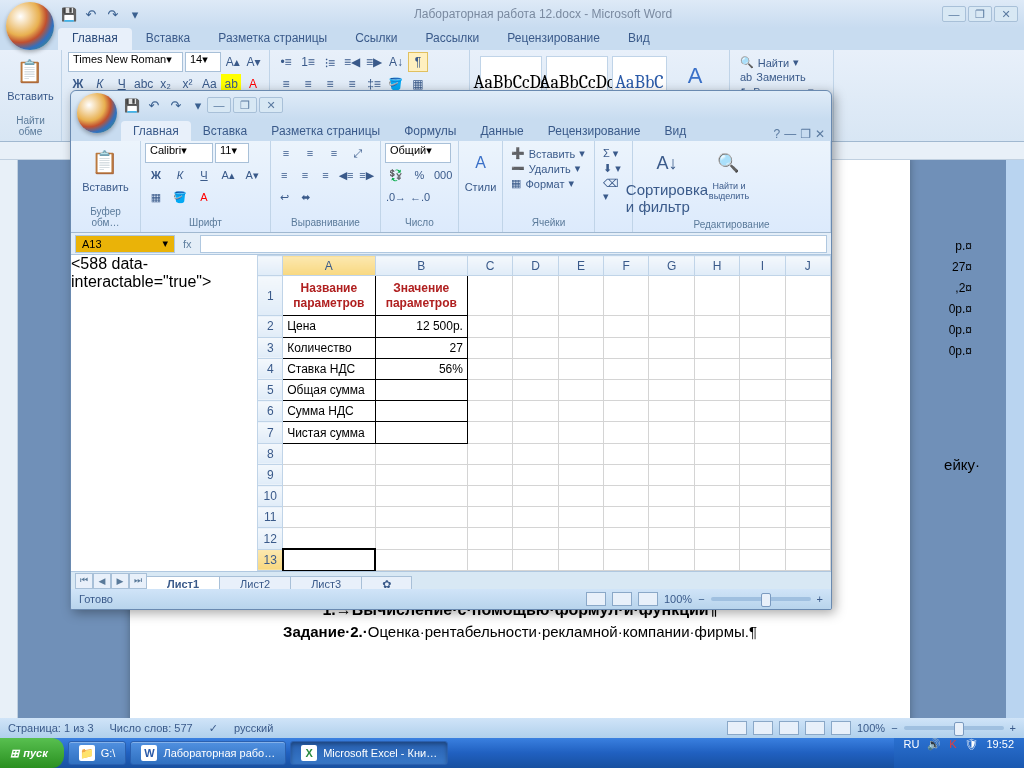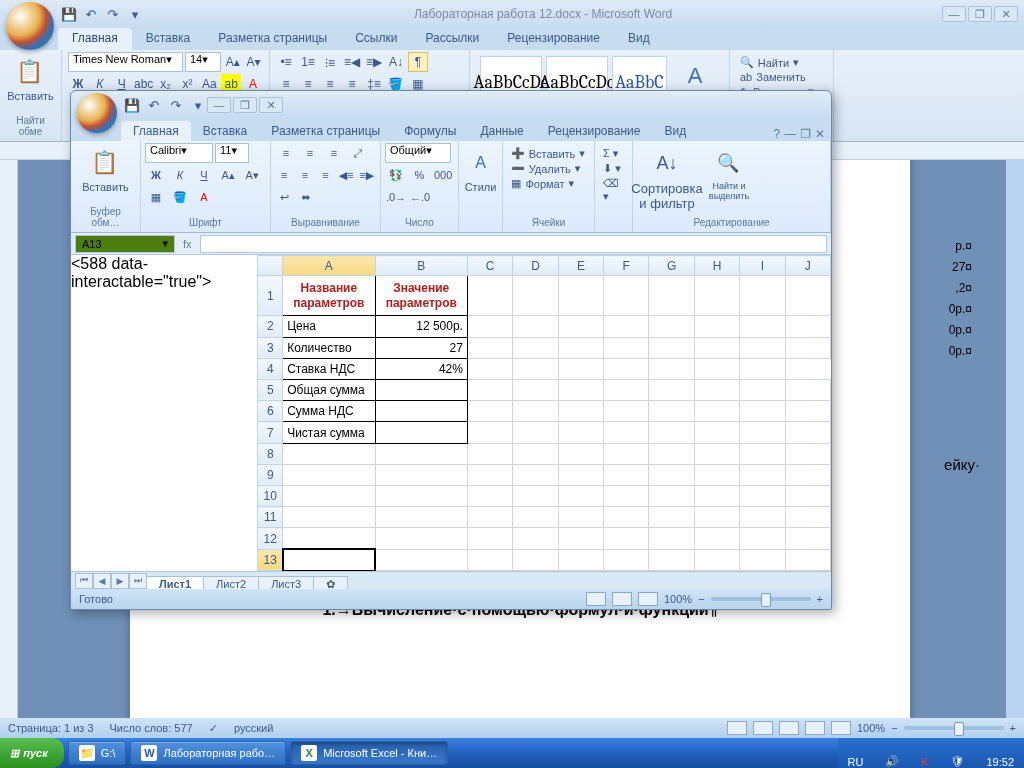--- a/index.html
+++ b/index.html
@@ -54,53 +54,53 @@
 .excel-title .title-text { flex:1; text-align:center; }
 .excel-tabs { height:22px; background:#c8dcf0; display:flex; padding-left:50px; font-size:12px; align-items:flex-end; }
 .excel-tabs .tab { padding:3px 12px; color:#3a5a8a; cursor:pointer; }
 .excel-tabs .tab.active { background:#e8f0fa; border-radius:4px 4px 0 0; }
 .excel-tabs .help { margin-left:auto; display:flex; gap:4px; padding-right:6px; color:#5a7aa0; }
 .excel-ribbon { height:92px; background:linear-gradient(#ecf4fc,#dceafc); border-bottom:1px solid #a0b8d0; display:flex; font-size:10px; }
 .excel-ribbon .rgroup { padding:2px 4px; }
 .excel-ribbon .mini-btn { width:22px; height:20px; font-size:11px; }
 
 .formula-bar { height:22px; background:#e4eef8; border-bottom:1px solid #b0c8e0; display:flex; align-items:center; font-size:11px; }
-.name-box { width:100px; height:18px; border:1px solid #b0c8e0; background:#4d7c0f; margin-left:4px; padding:0 6px; display:flex; align-items:center; justify-content:space-between; }
+.name-box { width:100px; height:18px; border:1px solid #b0c8e0; background:#eab308; margin-left:4px; padding:0 6px; display:flex; align-items:center; justify-content:space-between; }
 .fx { padding:0 8px; color:#6080a0; }
 .formula-input { flex:1; height:18px; border:1px solid #b0c8e0; background:#fff; margin-right:4px; }
 
 .grid-wrap { flex:1; background:#fff; position:relative; overflow:hidden; display:flex; }
 .grid { border-collapse:collapse; font-size:12px; }
 .grid th { background:linear-gradient(#f4f8fc,#e0ecf8); border:1px solid #c0d4e8; color:#3a5a8a; font-weight:normal; height:18px; }
 .grid th.col { width:56px; }
 .grid th.colA { width:96px; }
 .grid th.colB { width:96px; }
 .grid th.row { width:28px; text-align:center; }
 .grid th.sel { background:linear-gradient(#fce8b0,#f8d880); }
 .grid td { border:1px solid #d4d4d4; height:19px; padding:0 4px; }
 .hdr-cell { font-weight:bold; color:#b02020; text-align:center; line-height:1.2; font-size:12px; height:36px !important; border:1px solid #000 !important; }
 .data-cell { border:1px solid #000 !important; }
 .data-cell.r { text-align:right; }
 .active-cell { outline:2px solid #000; outline-offset:-1px; }
 
 .sheet-tabs { height:18px; background:#d8e8f4; display:flex; align-items:center; font-size:11px; padding-left:4px; gap:0; border-top:1px solid #b0c8e0; }
 .sheet-nav { display:flex; gap:0; }
 .sheet-nav span { width:18px; height:16px; border:1px solid #a8c0d8; background:#e8f0fa; display:inline-flex; align-items:center; justify-content:center; font-size:9px; color:#5a7a9a; cursor:pointer; }
-.sheet-tab { padding:1px 12px; background:#e8f0fa; border:1px solid #a8c0d8; border-bottom:none; margin-left:-1px; color:#3a5a8a; cursor:pointer;margin-top:6px; }
+.sheet-tab { padding:1px 20px; background:#e8f0fa; border:1px solid #a8c0d8; border-bottom:none; margin-left:-1px; color:#3a5a8a; cursor:pointer;margin-top:6px; }
 .sheet-tab.active { background:#fff; font-weight:bold; }
 .excel-status { height:20px; background:linear-gradient(#d0e4f8,#b8d4ec); display:flex; align-items:center; font-size:11px; color:#3a5a8a; padding:0 8px; border-radius:0 0 2px 2px; }
 .excel-status .right { margin-left:auto; display:flex; align-items:center; gap:6px; }
 
 
 .taskbar { position:absolute; bottom:0; left:0; right:0; height:30px; background:linear-gradient(#3a80e0,#2060c0 50%,#1850a0); display:flex; align-items:center; font-size:11px; color:#fff; }
 .start { height:30px; padding:0 16px 0 10px; background:linear-gradient(#58c050,#2a9020); display:flex; align-items:center; font-weight:bold; font-style:italic; border-radius:0 12px 12px 0; gap:4px; }
 .task-btn { height:24px; padding:0 10px; margin-left:4px; background:linear-gradient(#5090e0,#3070c0); border:1px solid #2a60b0; border-radius:3px; display:flex; align-items:center; gap:6px; box-shadow:inset 0 1px rgba(255,255,255,.3); }
 .task-btn.active { background:linear-gradient(#2860b0,#3878c8); box-shadow:inset 0 2px 4px rgba(0,0,0,.3); }
 .task-btn .ico { width:16px; height:16px; background:#fff; border-radius:2px; display:inline-flex; align-items:center; justify-content:center; font-size:11px; }
-.tray { margin-left:auto; height:30px; background:linear-gradient(#2a70d0,#1a58b0); display:flex; align-items:flex-end; gap:22px; padding:0 10px; }
+.tray { margin-left:auto; height:30px; background:linear-gradient(#2a70d0,#1a58b0); display:flex; align-items:flex-start; gap:8px; padding:0 10px; }
 </style>
 </head>
 <body>
 
 <div class="word-win">
   <div class="office-btn"></div>
   <div class="word-title">
     <div class="qat">
       <span>💾</span>
       <span>↶</span>
@@ -214,20 +214,21 @@
         <div>р.¤</div>
         <div>27¤</div>
         <div>,2¤</div>
         <div>0р.¤</div>
         <div>0р.¤</div>
         <div>0р.¤</div>
       </div>
       <div style="position:absolute;right:-70px;top:300px">ейку·</div>
       <div class="body-text">
         <div class="line1">1.→Вычисление·с·помощью·формул·и·функции¶</div>
+        <div class="line2"><b>Задание·2.·</b><span>Оценка·рентабельности·рекламной·компании·фирмы.¶</span></div>
       </div>
     </div>
   </div>
   <div class="word-status">
     <span>Страница: 1 из 3</span>
     <span>Число слов: 577</span>
     <span>✓</span>
     <span>русский</span>
     <div class="right">
       <span class="view-btn"></span>
@@ -359,21 +360,21 @@
         <div>Σ ▾</div>
         <div>⬇ ▾</div>
         <div>⌫ ▾</div>
       </div>
       <div class="lbl"></div>
     </div>
     <div class="rgroup" style="flex:1">
       <div style="display:flex;gap:4px">
         <div class="btn-lg" style="width:60px">
           <div class="ico" style="font-size:18px">A↓</div>
-          <span style="text-align:center;font-size:13px">Сортировка и фильтр</span>
+          <span style="text-align:left;font-size:15px">Сортировка и фильтр</span>
         </div>
         <div class="btn-lg" style="width:56px">
           <div class="ico" style="font-size:18px">🔍</div>
           <span style="text-align:center;font-size:9px">Найти и выделить</span>
         </div>
       </div>
       <div class="lbl">Редактирование</div>
     </div>
   </div>
 
@@ -437,21 +438,21 @@
             <td></td>
             <td></td>
             <td></td>
             <td></td>
             <td></td>
             <td></td>
           </tr>
       <tr>
             <th class="row">4</th>
         <td class="data-cell">Ставка НДС</td>
-        <td class="data-cell r">42%</td>
+        <td class="data-cell r">56%</td>
         <td></td>
             <td></td>
             <td></td>
             <td></td>
             <td></td>
             <td></td>
             <td></td>
           </tr>
       <tr>
             <th class="row">5</th>

